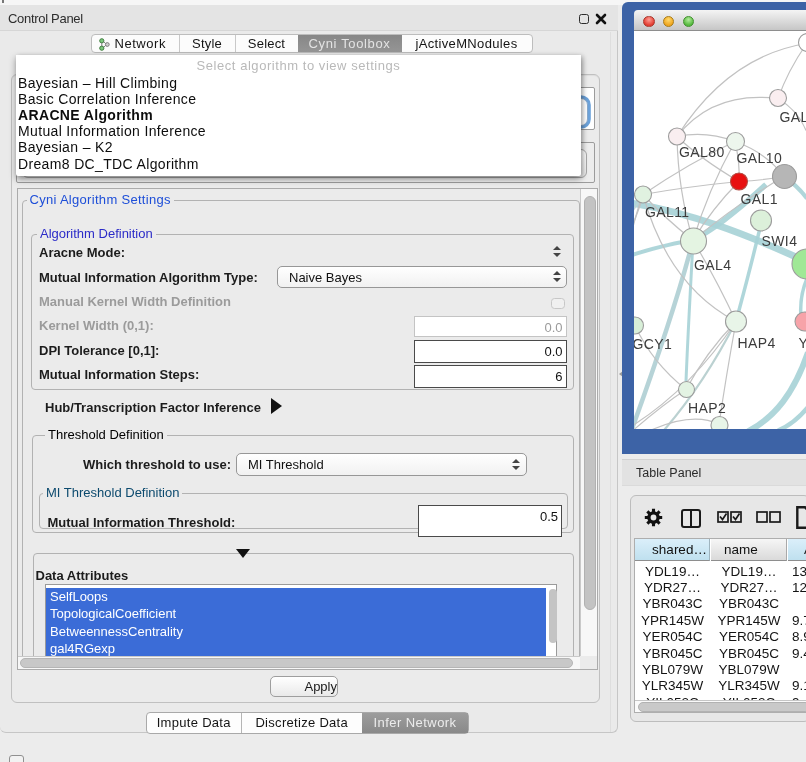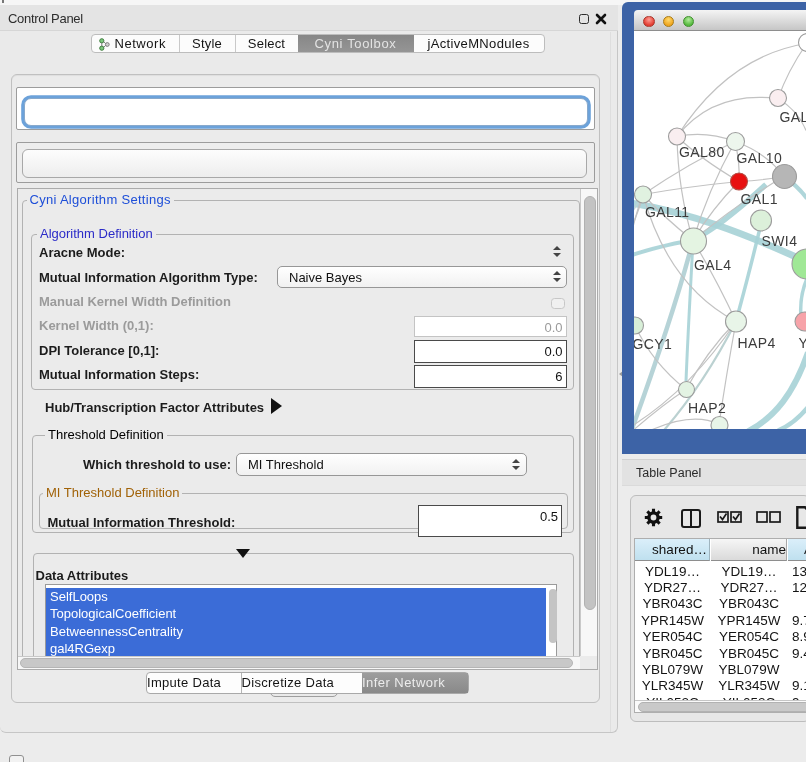--- a/index.html
+++ b/index.html
@@ -32,21 +32,21 @@
 </svg>
 
 <div class="abs" style="left:610px;top:32px;width:1px;height:700px;background:#dedede"></div>
 
 <div class="abs" id="tabs" style="left:91px;top:33.5px;height:19px;background:#fcfcfc;border:1px solid #bdbdbd;border-radius:4px;display:flex;font-size:13px;color:#141414;line-height:17px;text-align:center">
  <div style="width:86.5px;padding-left:10px;letter-spacing:0.55px">Network</div>
  <div style="width:1px;background:#c9c9c9"></div>
  <div style="width:55px;letter-spacing:0.2px">Style</div>
  <div style="width:1px;background:#c9c9c9"></div>
  <div style="width:62px;letter-spacing:0.2px">Select</div>
- <div style="width:116px;background:linear-gradient(#878787,#959595);color:#e3e3e3;letter-spacing:0.65px">Cyni Toolbox</div>
+ <div style="width:104px;background:linear-gradient(#878787,#959595);color:#e3e3e3;letter-spacing:0.65px">Cyni Toolbox</div>
  <div style="width:130px;letter-spacing:0.35px">jActiveMNodules</div>
 </div>
 <svg class="abs" style="left:99px;top:38px" width="11" height="13" viewBox="0 0 11 13">
  <circle cx="2.8" cy="2.8" r="2.1" fill="#7dc87d" stroke="#3f7d3f"></circle>
  <circle cx="2.8" cy="10.2" r="2.1" fill="#7dc87d" stroke="#3f7d3f"></circle>
  <circle cx="8.3" cy="6.5" r="1.9" fill="#cfcfcf" stroke="#808080"></circle>
  <path d="M2.8 4.9 L2.8 8.1 M4.6 3.7 L6.6 5.5 M4.6 9.3 L6.6 7.5" stroke="#707070" stroke-width="0.9"></path>
 </svg>
 
 <div class="abs" style="left:11px;top:73.5px;width:589px;height:629.5px;border:1px solid #c0c0c0;border-radius:6px;background:#ebebeb;box-shadow:inset 0 1px 1px rgba(0,0,0,0.06)"></div>
@@ -89,57 +89,66 @@
 
  <div class="lbl" style="left:21px;top:129px;color:#9b9b9b">Kernel Width (0,1):</div>
  <div class="fld" style="left:396px;top:126.5px;width:152.5px;height:21.5px;border-color:#c4c4c4;color:#9b9b9b">0.0</div>
 
  <div class="lbl" style="left:21px;top:154px">DPI Tolerance [0,1]:</div>
  <div class="fld" style="left:396px;top:151px;width:152.5px;height:23px">0.0</div>
 
  <div class="lbl" style="left:21px;top:178px">Mutual Information Steps:</div>
  <div class="fld" style="left:396px;top:176px;width:152.5px;height:23px">6</div>
 
- <div class="lbl" style="left:27px;top:211px">Hub/Transcription Factor Attributes</div>
+ <div class="lbl" style="left:27px;top:211px">Hub/Transcription Factor Inference</div>
  <div class="abs" style="left:253px;top:209px;width:0;height:0;border-top:8px solid transparent;border-bottom:8px solid transparent;border-left:11px solid #111"></div>
 
  <div class="grp" style="left:14px;top:245.5px;width:541.5px;height:98px"></div>
  <div class="gt" style="left:27px;top:239px;color:#000000">Threshold Definition</div>
 
  <div class="lbl" style="left:65px;top:268px">Which threshold to use:</div>
  <div class="combo" style="left:218px;top:264px;width:291px;height:23px">
         <span class="tx">MI Threshold</span>
       </div>
  <div class="carr" style="left:494px;top:270px;border-bottom:4px solid #444"></div>
  <div class="carr" style="left:494px;top:277px;border-top:4px solid #444"></div>
 
  <div class="grp" style="left:20.5px;top:303.5px;width:529px;height:36.5px"></div>
- <div class="gt" style="left:25px;top:297px;color:#a16207">MI Threshold Definition</div>
+ <div class="gt" style="left:25px;top:297px;color:#0c4a6e">MI Threshold Definition</div>
  <div class="lbl" style="left:29.5px;top:326px">Mutual Information Threshold:</div>
  <div class="fld" style="left:400px;top:316px;width:144px;height:32px">0.5</div>
 
  <div class="grp" style="left:15px;top:363.5px;width:540.5px;height:110px"></div>
  <div class="abs" style="left:218px;top:360px;width:0;height:0;border-left:7.5px solid transparent;border-right:7.5px solid transparent;border-top:9px solid #111"></div>
  <div class="lbl" style="left:17.5px;top:379px">Data Attributes</div>
 
  <div class="abs" style="left:27px;top:394.5px;width:512px;height:73px;background:#fff;border:1px solid #9a9a9a"></div>
  <div class="abs" style="left:28px;top:398.5px;width:500px;height:69px;background:#3b6cd7"></div>
  <div class="abs" style="left:32px;top:399px;font-size:13px;color:#fff;line-height:17.3px">SelfLoops<br>TopologicalCoefficient<br>BetweennessCentrality<br>gal4RGexp</div>
  <div class="abs" style="left:530.5px;top:400px;width:8.5px;height:54px;background:#c4c4c4;border-radius:4.5px"></div>
 </div>
 
 <div class="abs" style="left:270px;top:676px;width:68px;height:21px;border:1px solid #9e9e9e;border-radius:5px;background:linear-gradient(#ffffff,#e9e9e9);text-align:right;font-size:13px;line-height:19px;color:#1a1a1a">Apply</div>
 
-<div class="abs" style="left:146px;top:672px;height:21.5px;background:#fdfdfd;border:1px solid #a9a9a9;border-radius:4px;display:flex;font-size:13px;color:#141414;line-height:19.5px;">
+<div class="abs" style="left:146px;top:712px;height:21.5px;background:#fdfdfd;border:1px solid #a9a9a9;border-radius:4px;display:flex;font-size:13px;color:#141414;line-height:19.5px;text-align:center">
  <div style="width:93.5px;letter-spacing:0.3px">Impute Data</div>
  <div style="width:1px;background:#b5b5b5"></div>
  <div style="width:120.5px;letter-spacing:0.3px">Discretize Data</div>
  <div style="width:106px;background:linear-gradient(#9d9d9d,#898989);color:#ececec;letter-spacing:0.45px">Infer Network</div>
 </div>
 
+<div class="abs" id="dd" style="left:16px;top:55px;width:565px;height:120.5px;background:#fff;border-radius:0 0 2px 2px;box-shadow:0 3px 7px rgba(0,0,0,.38),2px 1px 4px rgba(0,0,0,.18)">
+ <div style="position:absolute;left:0;top:3px;width:100%;text-align:center;font-size:13px;letter-spacing:0.55px;color:#b9b9b9">Select algorithm to view settings</div>
+ <div class="item" style="top:19.5px">Bayesian – Hill Climbing</div>
+ <div class="item" style="top:35.7px">Basic Correlation Inference</div>
+ <div class="item b" style="top:51.9px">ARACNE Algorithm</div>
+ <div class="item" style="top:68.1px">Mutual Information Inference</div>
+ <div class="item" style="top:84.3px">Bayesian – K2</div>
+ <div class="item" style="top:100.5px">Dream8 DC_TDC Algorithm</div>
+</div>
 
 <div class="abs" style="left:9px;top:755px;width:15px;height:10px;border:1px solid #909090;border-radius:3px;background:#f2f2f2"></div>
 
 <div class="abs" style="left:618.5px;top:371px;width:0;height:0;border-top:3.5px solid transparent;border-bottom:3.5px solid transparent;border-right:4.5px solid #9a9a9a"></div>
 
 <div class="abs" style="left:622px;top:2px;width:184px;height:452px;background:#3d63a6;border-radius:6px 0 0 0"></div>
 <div class="abs" style="left:633.5px;top:9.5px;width:172.5px;height:21px;background:linear-gradient(#f4f4f4,#c6c6c6);border-bottom:1px solid #8e8e8e;border-radius:4px 0 0 0"></div>
 <div class="abs" style="left:643px;top:15.5px;width:11.6px;height:11.6px;border-radius:50%;background:radial-gradient(circle at 50% 30%,#ff9d94,#e23d31 70%);border:1px solid #a83429"></div>
 <div class="abs" style="left:662.8px;top:15.5px;width:11.6px;height:11.6px;border-radius:50%;background:radial-gradient(circle at 50% 30%,#ffd96b,#efa51e 70%);border:1px solid #a87b15"></div>
 <div class="abs" style="left:682.7px;top:15.5px;width:11.6px;height:11.6px;border-radius:50%;background:radial-gradient(circle at 50% 30%,#b4ec9d,#55b93e 70%);border:1px solid #418f2f"></div>
@@ -246,21 +255,21 @@
   <rect x="14" y="1" width="10" height="10" fill="none" stroke="#1a1a1a" stroke-width="1.7"></rect>
  </svg>
  <svg class="abs" style="left:796px;top:506px" width="12" height="23" viewBox="0 0 12 23">
   <path d="M1.3,1.3 L9,1.3 L14,6 L14,21.7 L1.3,21.7 Z" fill="none" stroke="#1a1a1a" stroke-width="2.4"></path>
  </svg>
 </div>
 <div id="ttable">
  <div class="abs" style="left:634px;top:538px;width:172px;height:175px;background:#fff;border:1px solid #aeaeae;border-right:none;overflow:hidden">
 
   <div class="abs" style="left:0;top:0;width:75px;height:22px;background:linear-gradient(#dbeffa,#bfe0ef);border-right:1px solid #9fb4bf;border-bottom:1px solid #8e8e8e;text-align:center;font-size:13.5px;line-height:21px;color:#111;padding-left:15px">shared…</div>
-  <div class="abs" style="left:76px;top:0;width:76px;height:22px;background:linear-gradient(#f6f6f6,#dadada);border-right:1px solid #a9a9a9;border-bottom:1px solid #8e8e8e;text-align:right;font-size:13.5px;line-height:21px;color:#111;padding-left:13px">name</div>
+  <div class="abs" style="left:76px;top:0;width:76px;height:22px;background:linear-gradient(#f6f6f6,#dadada);border-right:1px solid #a9a9a9;border-bottom:1px solid #8e8e8e;text-align:left;font-size:13.5px;line-height:21px;color:#111;padding-left:13px">name</div>
   <div class="abs" style="left:153px;top:0;width:60px;height:22px;background:linear-gradient(#dbeffa,#bfe0ef);border-bottom:1px solid #8e8e8e;font-size:13.5px;line-height:21px;color:#111;padding-left:16px">A</div>
 
   <div class="abs" id="rows" style="left:0;top:24.5px;width:172px;font-size:13.5px;color:#141414;line-height:16.4px">
           <div style="position:absolute;left:0;top:0.0px;width:75px;text-align:center">YDL19…</div>
           <div style="position:absolute;left:76px;top:0.0px;width:76px;text-align:center">YDL19…</div>
           <div style="position:absolute;left:157px;top:0.0px;white-space:nowrap">13.</div>
           <div style="position:absolute;left:0;top:16.4px;width:75px;text-align:center">YDR27…</div>
           <div style="position:absolute;left:76px;top:16.4px;width:76px;text-align:center">YDR27…</div>
           <div style="position:absolute;left:157px;top:16.4px;white-space:nowrap">12.</div>
           <div style="position:absolute;left:0;top:32.8px;width:75px;text-align:center">YBR043C</div>

